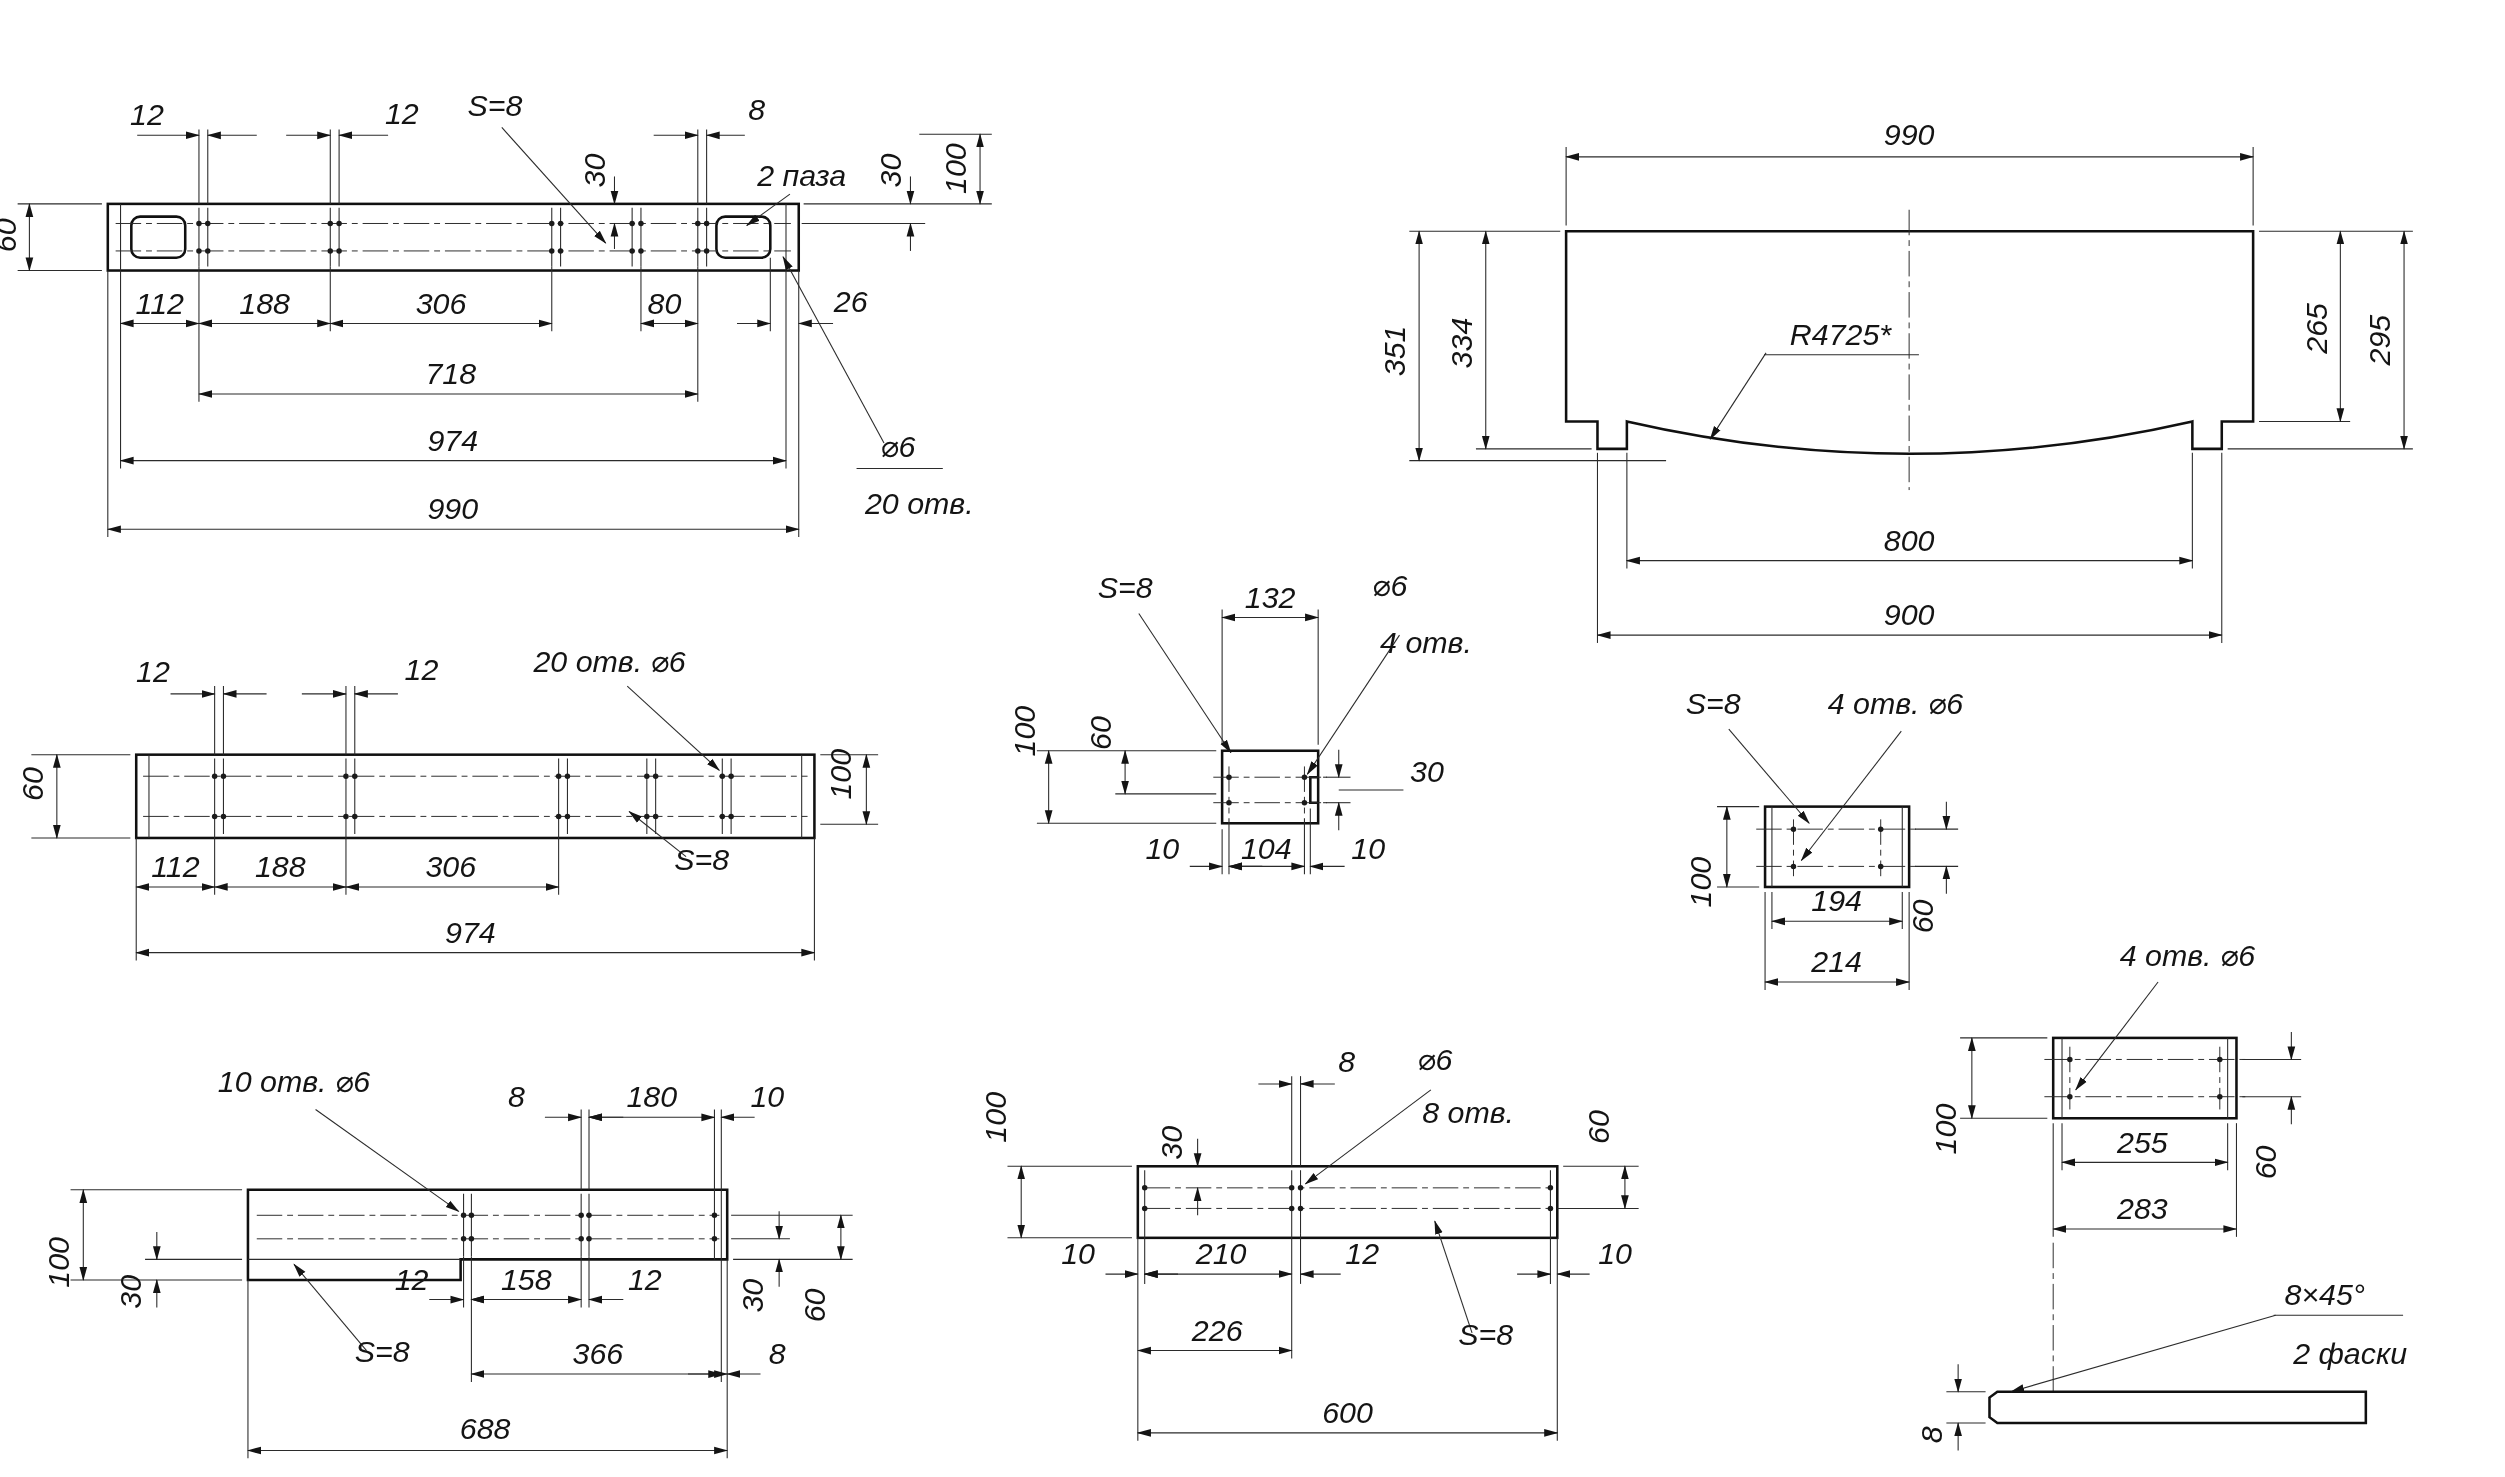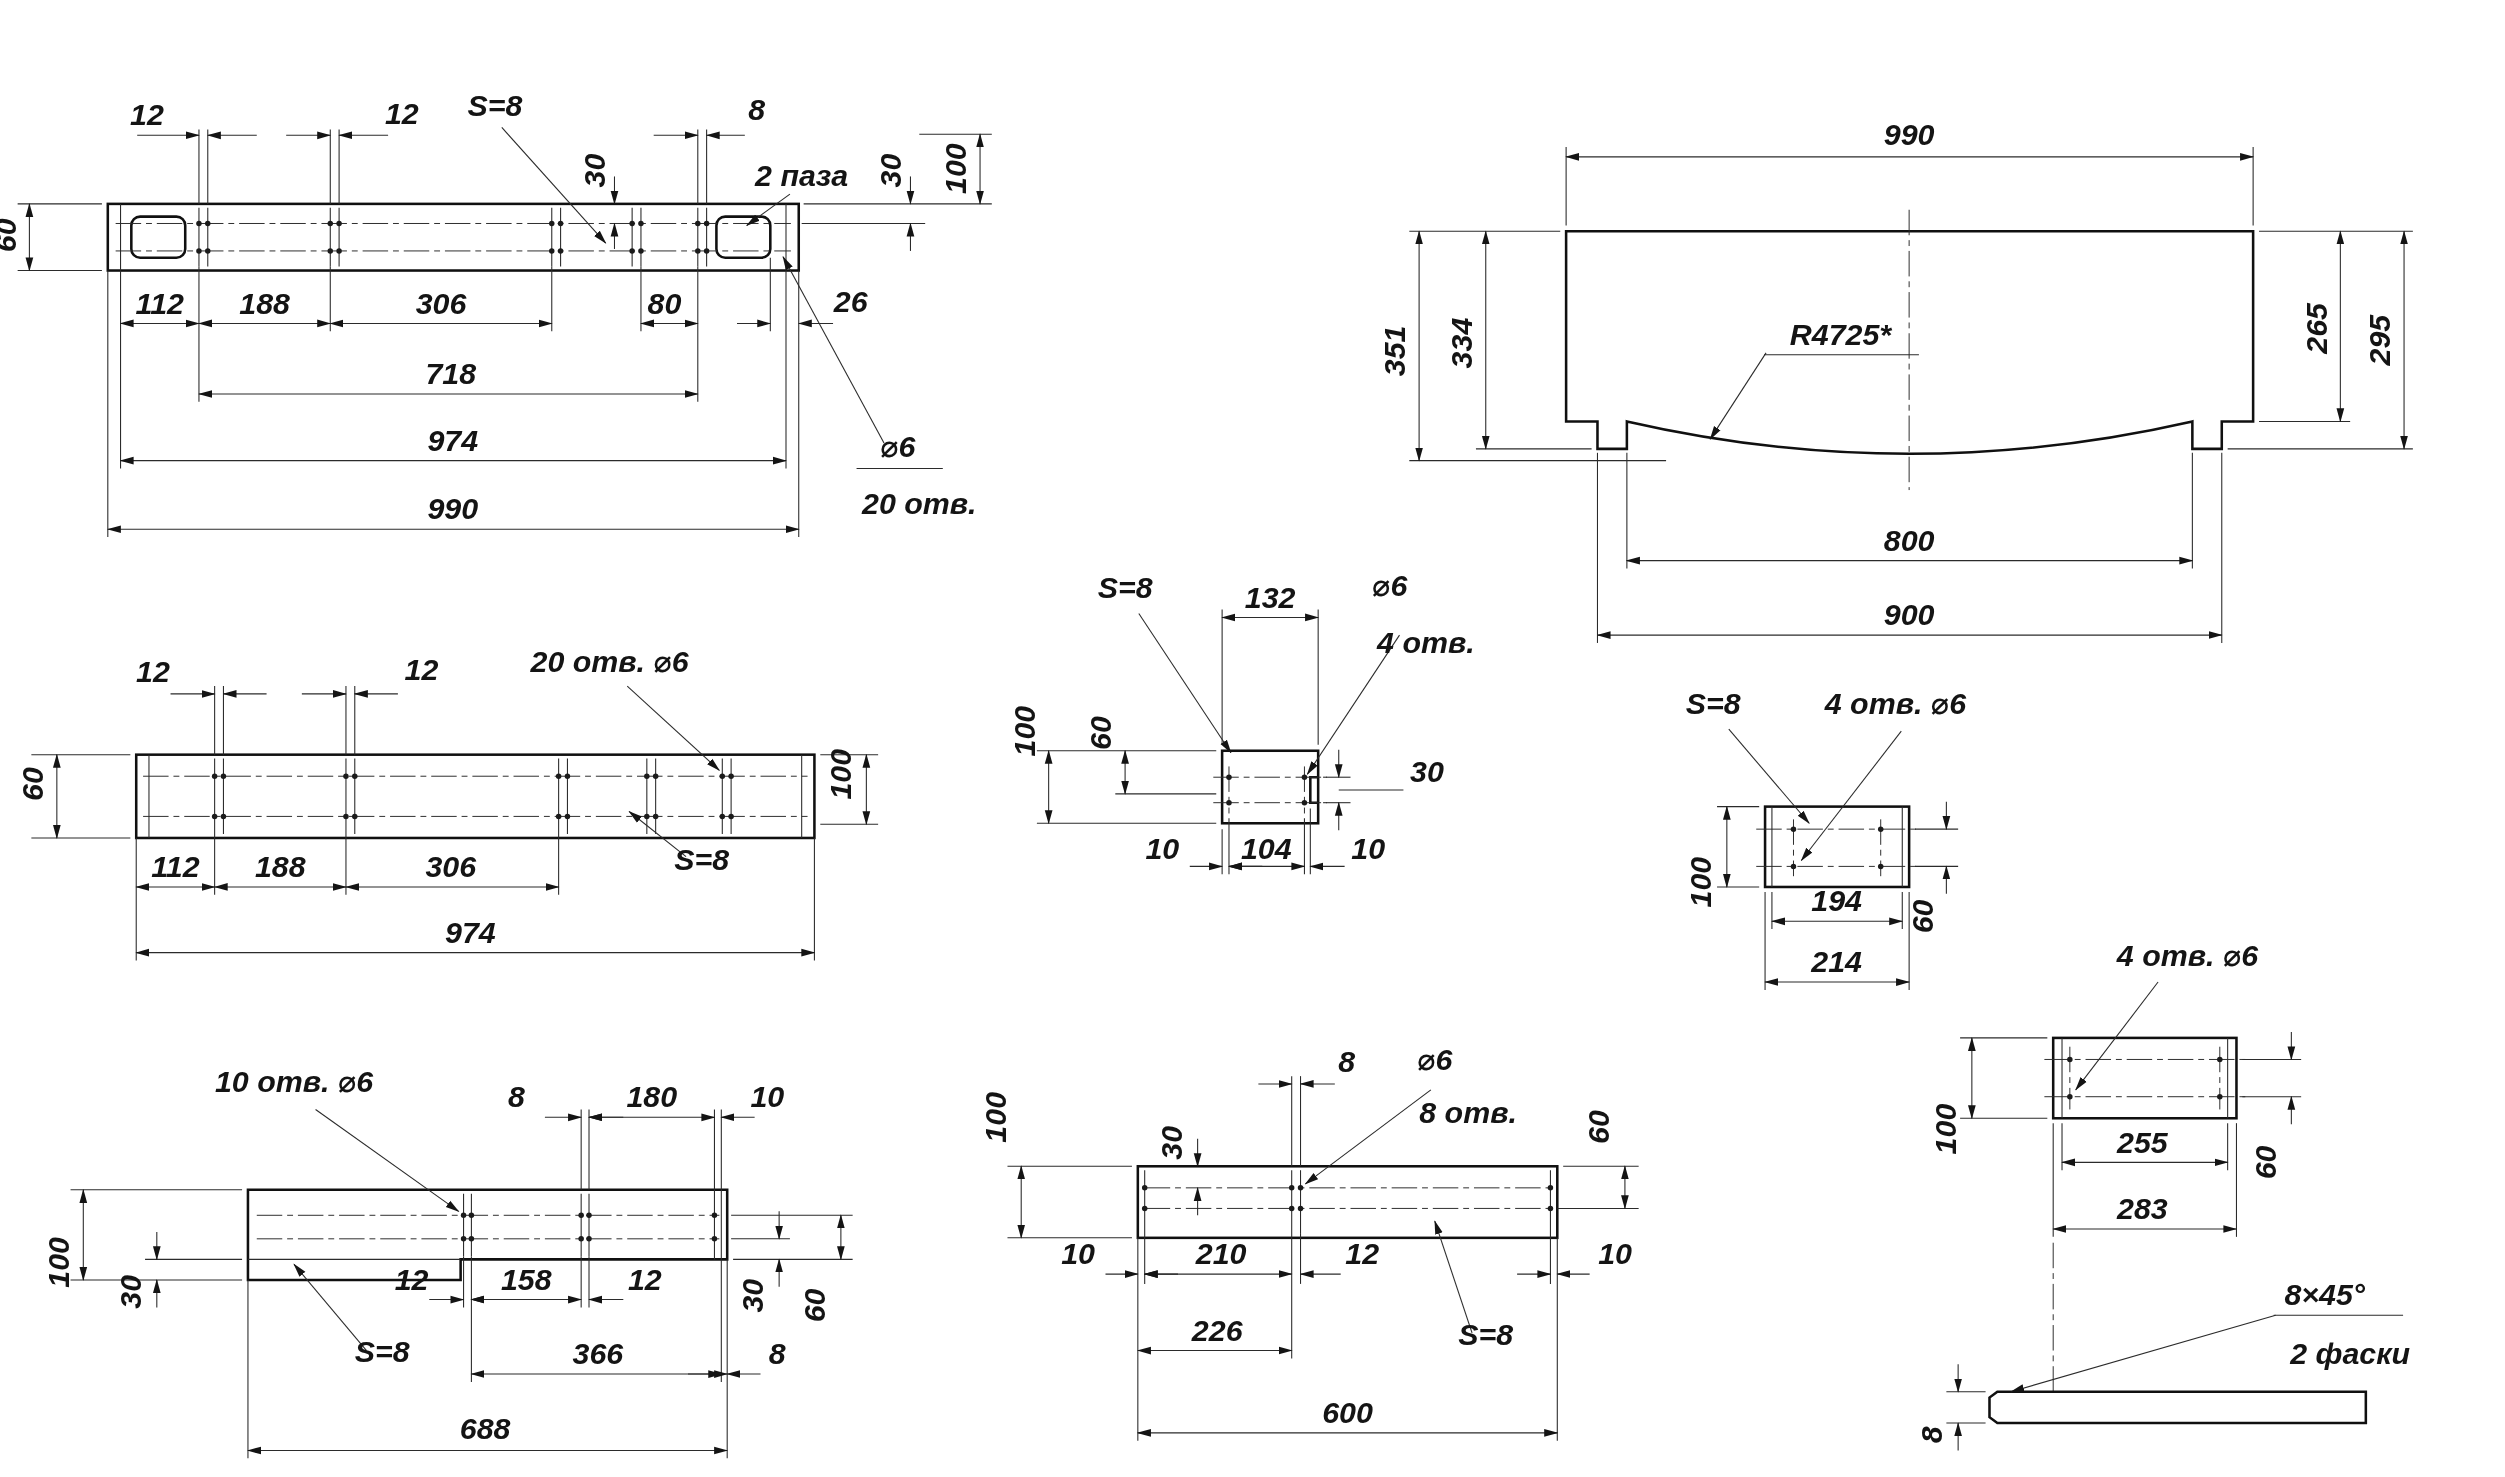--- a/index.html
+++ b/index.html
@@ -1,16 +1,16 @@
 <!DOCTYPE html>
 <html><head>
 <meta charset="utf-8">
 <style>
   html,body{margin:0;padding:0;background:#fff;}
-  .sheet{width:2505px;height:1477px;background:#fff;position:relative;overflow:hidden;font-weight:bold;}
+  .sheet{width:2505px;height:1477px;background:#fff;position:relative;overflow:hidden;}
   svg{display:block;}
   svg text{font-family:"Liberation Sans","DejaVu Sans",sans-serif;font-style:italic;
            font-size:31px;fill:#141414;text-anchor:middle;}
   .ol{stroke:#101010;stroke-width:2.6;fill:none;stroke-linejoin:miter;}
   .tl{stroke:#2b2b2b;stroke-width:1.1;fill:none;}
   .cl{stroke:#2b2b2b;stroke-width:1;fill:none;stroke-dasharray:26 5 6 5;}
   .dim{stroke:#2b2b2b;stroke-width:1.1;fill:none;marker-start:url(#ar);marker-end:url(#ar);}
   .de{stroke:#2b2b2b;stroke-width:1.1;fill:none;marker-end:url(#ar);}
   .hole circle{fill:#1b1b1b;stroke:none;}
 </style>

